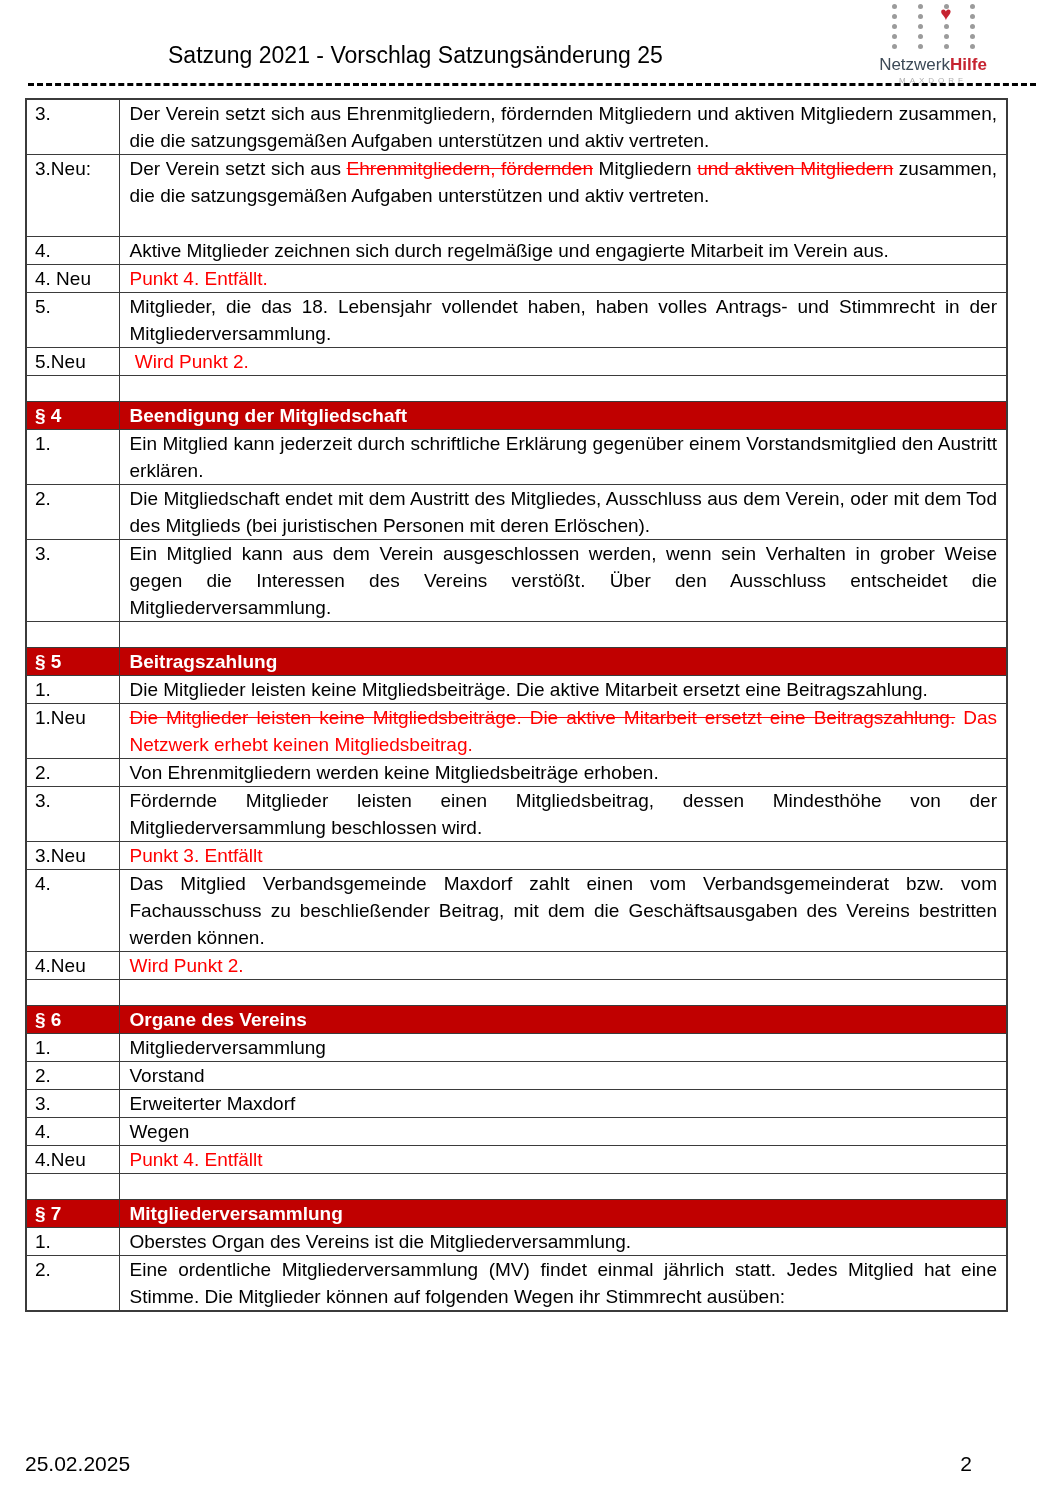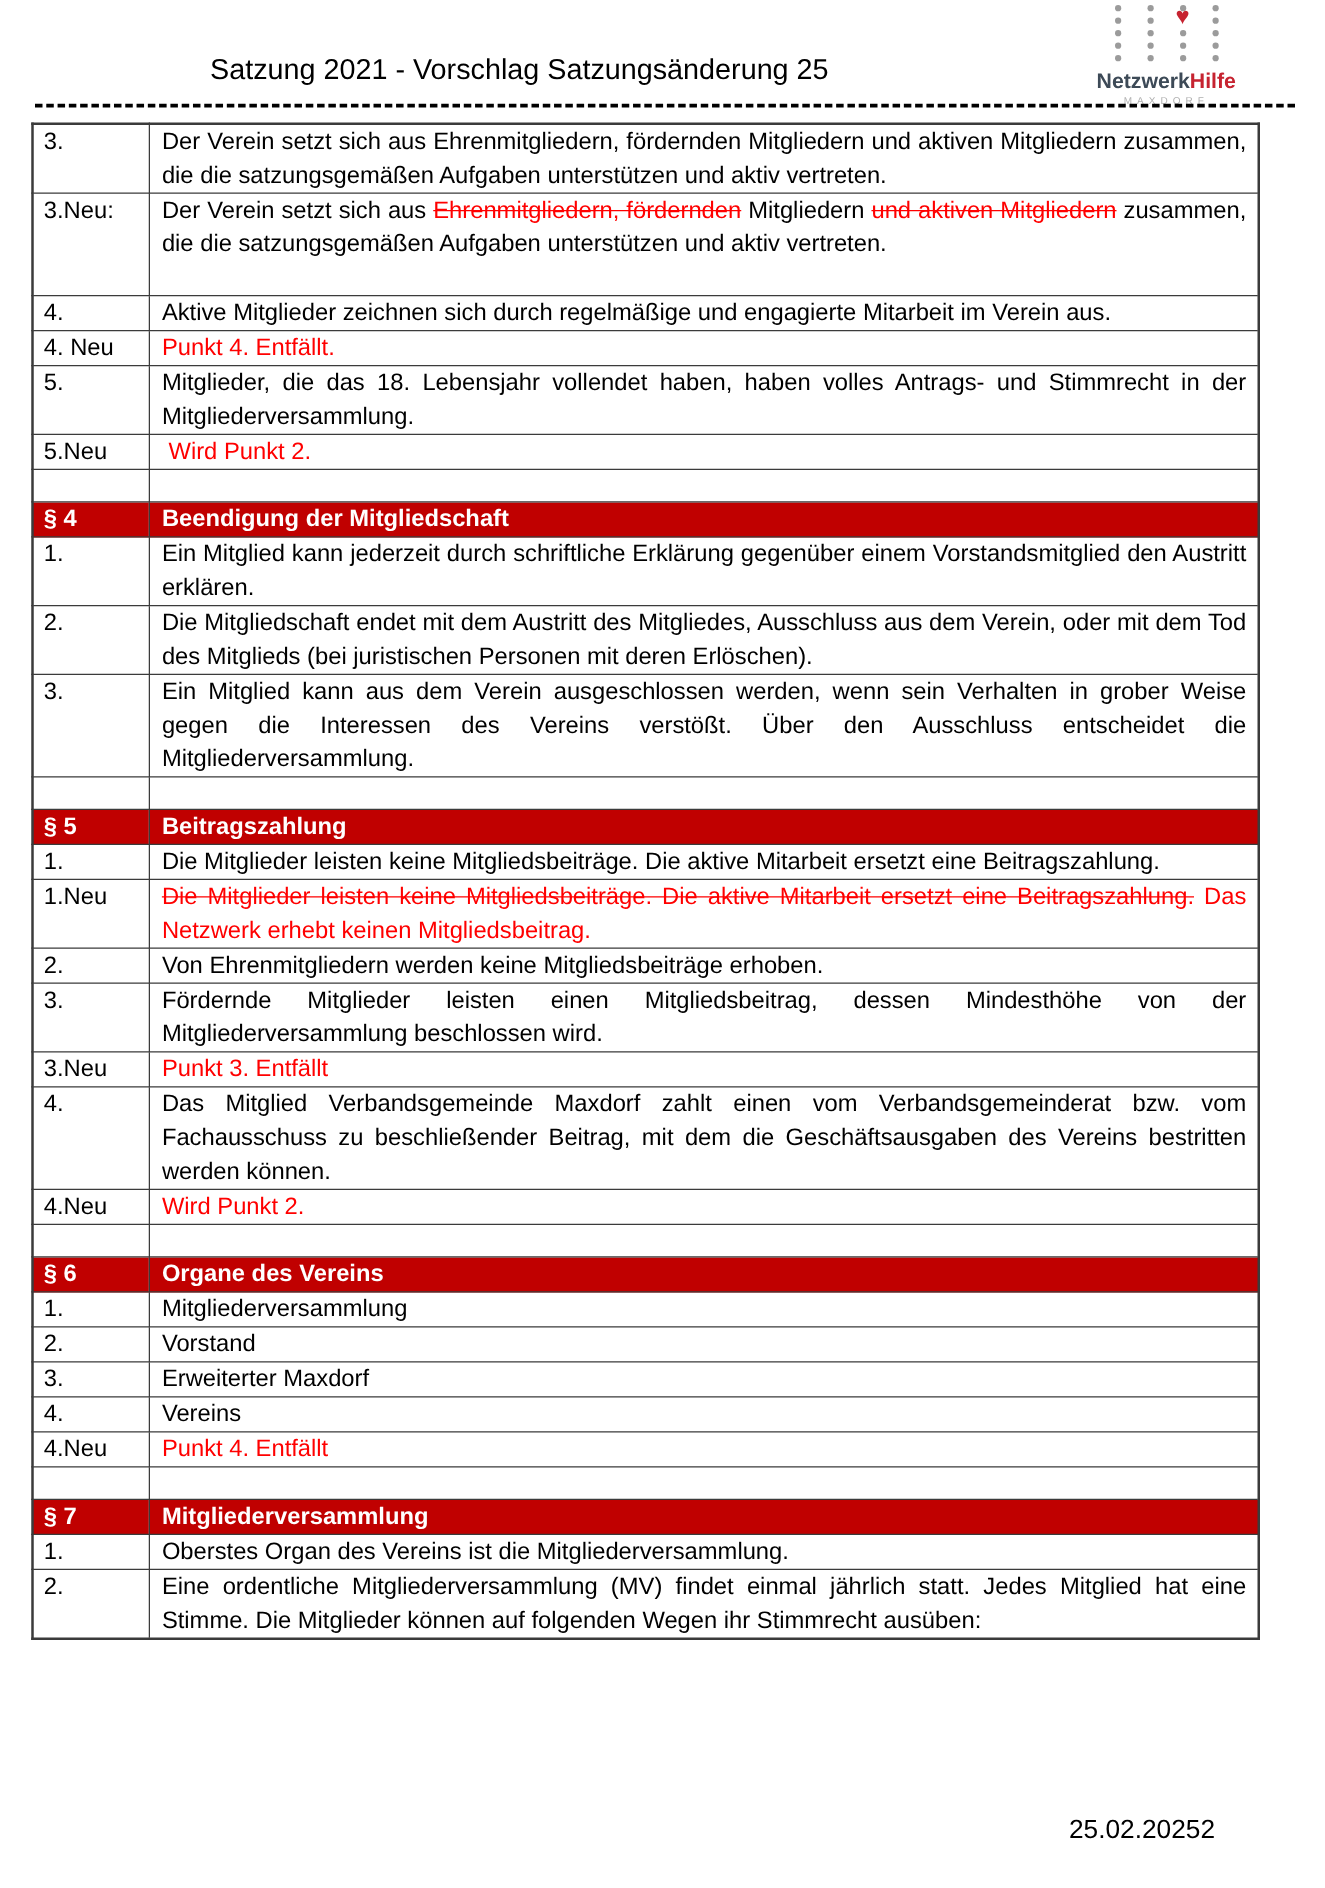--- a/index.html
+++ b/index.html
@@ -25,21 +25,21 @@
     display:grid;grid-template-columns:repeat(4,26px);grid-auto-rows:10px;
     justify-content:center;margin:0 auto;padding-top:1px;
   }
   .dot-cell{display:flex;align-items:center;justify-content:center;}
   .dot{width:5px;height:5px;border-radius:50%;background:var(--dot-gray);}
   .heart{
     font-size:19px;line-height:10px;color:var(--logo-red);
     position:relative;top:-2px;
   }
   .logo-text{margin-top:4px;font-size:17px;letter-spacing:0;}
-  .logo-text .dark{color:var(--logo-dark);font-weight:700;}
+  .logo-text .dark{color:var(--logo-dark);font-weight:400;}
   .logo-text .redpart{color:var(--logo-red);font-weight:bold;}
   .logo-sub{margin-top:1px;font-size:8px;color:#b0b0b0;letter-spacing:4px;}
 
   .dashed-divider{
     position:absolute;top:83px;left:28px;width:1008px;
     border-top:3px dashed #000;
   }
 
   
   .satzung-table{
@@ -58,21 +58,21 @@
     text-align:left;
   }
   tr.empty-row td{height:26px;}
   td.pad-after{padding-bottom:27px;}
   .seg-normal{color:#000;}
   .seg-red{color:var(--red);}
   .seg-strike{color:var(--red);text-decoration:line-through;}
 
   .footer{
     position:absolute;top:1452px;left:25px;width:983px;
-    display:flex;justify-content:flex-end;
+    display:flex;justify-content:space-between;
     font-size:21px;color:#000;padding-right:36px;
   }
 </style>
 </head>
 <body>
 
 <div class="page">
 
   <div class="doc-title">Satzung 2021 - Vorschlag Satzungsänderung 25</div>
 
@@ -244,21 +244,21 @@
         <tr>
           <td class="label-cell">2.</td>
           <td class="content-cell"><span class="seg-normal">Vorstand</span></td>
         </tr>
         <tr>
           <td class="label-cell">3.</td>
           <td class="content-cell"><span class="seg-normal">Erweiterter Maxdorf</span></td>
         </tr>
         <tr>
           <td class="label-cell">4.</td>
-          <td class="content-cell"><span class="seg-normal">Vereins</span></td>
+          <td class="content-cell"><span class="seg-normal">Wegen</span></td>
         </tr>
         <tr>
           <td class="label-cell">4.Neu</td>
           <td class="content-cell"><span class="seg-red">Punkt 4. Entfällt</span></td>
         </tr>
         <tr class="empty-row">
           <td class="label-cell"></td>
           <td class="content-cell"></td>
         </tr>
         <tr class="section-row">

